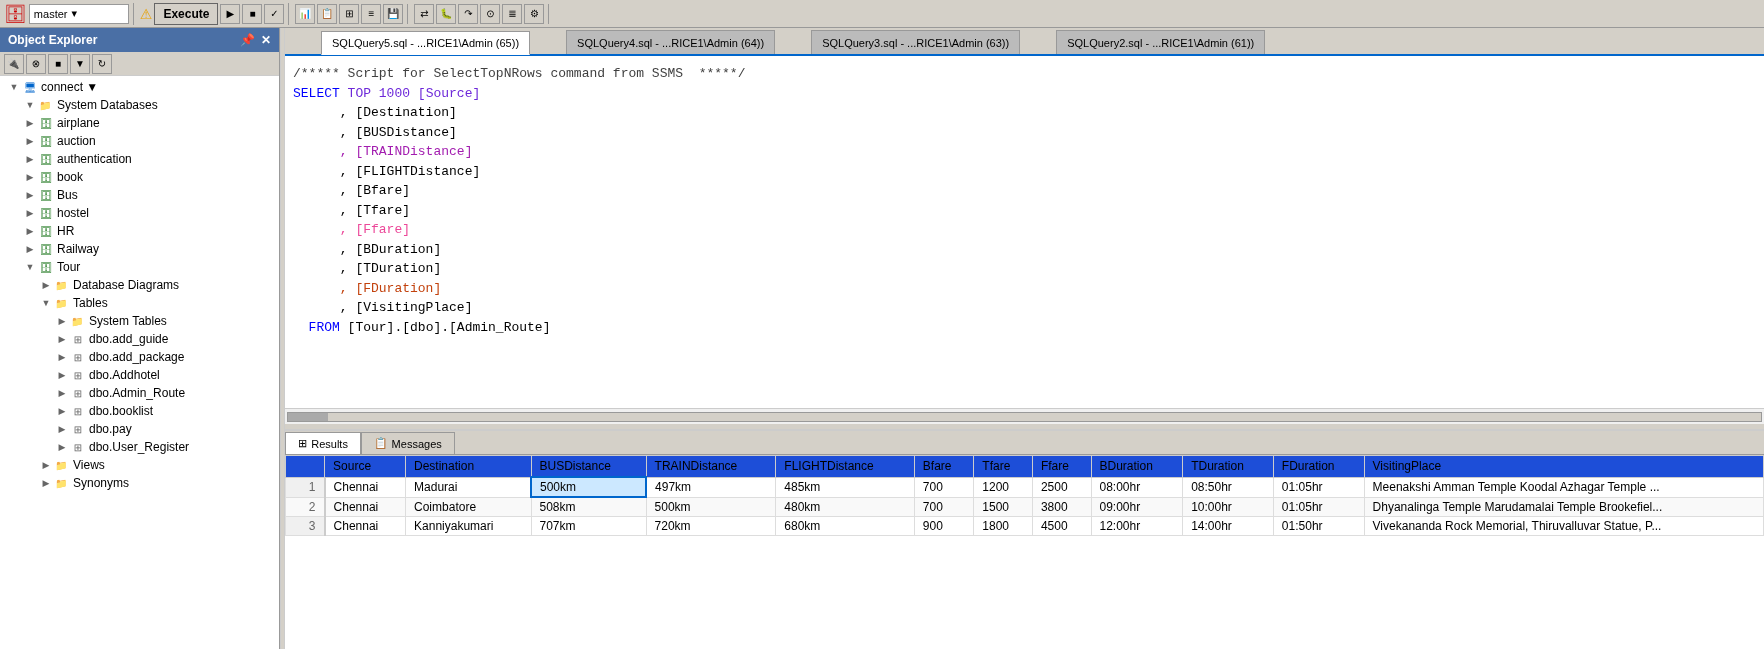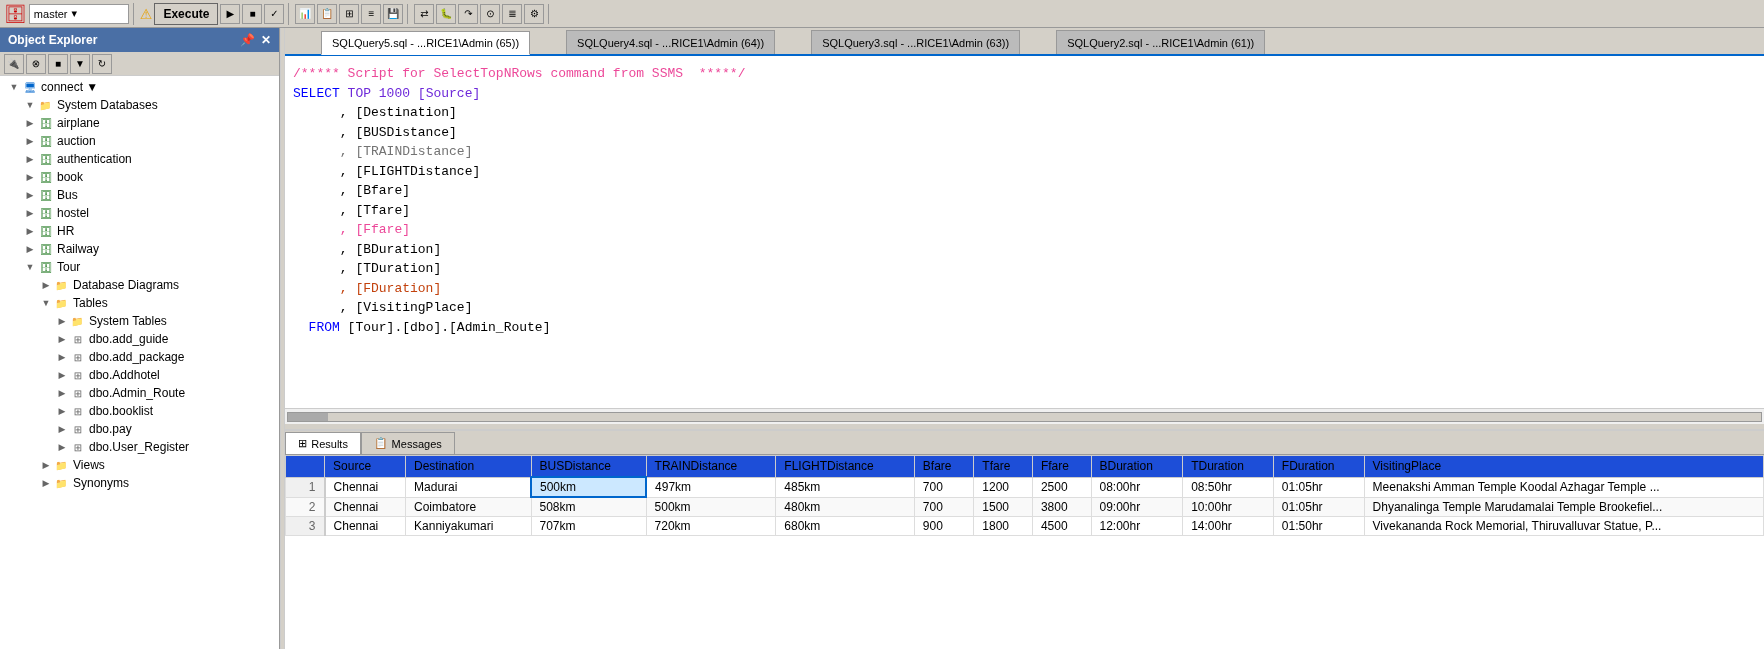--- a/index.html
+++ b/index.html
@@ -486,25 +486,25 @@
   <div class="right-panel">
 
     <div class="tabs-bar">
     <div class="tab active">SQLQuery5.sql - ...RICE1\Admin (65))</div>
         <div class="tab">SQLQuery4.sql - ...RICE1\Admin (64))</div>
         <div class="tab">SQLQuery3.sql - ...RICE1\Admin (63))</div>
         <div class="tab">SQLQuery2.sql - ...RICE1\Admin (61))</div>
       </div>
 
     <div class="query-editor">
-    <div class="query-line" style="color: #ec4899;">/***** Script for SelectTopNRows command from SSMS  *****/</div>
+    <div class="query-line" style="color: #404040;">/***** Script for SelectTopNRows command from SSMS  *****/</div>
         <div class="query-line"><span style="color: rgb(0, 0, 255);">SELECT</span><span style="color: #6d28d9;"> TOP 1000 [Source]</span></div>
         <div class="query-line"><span style="color: rgb(0, 0, 0);">      , [Destination]</span></div>
         <div class="query-line"><span style="color: rgb(0, 0, 0);">      , [BUSDistance]</span></div>
-        <div class="query-line"><span style="color: #737373;">      , [TRAINDistance]</span></div>
+        <div class="query-line"><span style="color: #a21caf;">      , [TRAINDistance]</span></div>
         <div class="query-line"><span style="color: rgb(0, 0, 0);">      , [FLIGHTDistance]</span></div>
         <div class="query-line"><span style="color: rgb(0, 0, 0);">      , [Bfare]</span></div>
         <div class="query-line"><span style="color: rgb(0, 0, 0);">      , [Tfare]</span></div>
         <div class="query-line"><span style="color: #ec4899;">      , [Ffare]</span></div>
         <div class="query-line"><span style="color: rgb(0, 0, 0);">      , [BDuration]</span></div>
         <div class="query-line"><span style="color: rgb(0, 0, 0);">      , [TDuration]</span></div>
         <div class="query-line"><span style="color: #c2410c;">      , [FDuration]</span></div>
         <div class="query-line"><span style="color: rgb(0, 0, 0);">      , [VisitingPlace]</span></div>
         <div class="query-line"><span style="color: rgb(0, 0, 255);">  FROM</span><span style="color: rgb(0, 0, 0);"> [Tour].[dbo].[Admin_Route]</span></div>
       </div>

